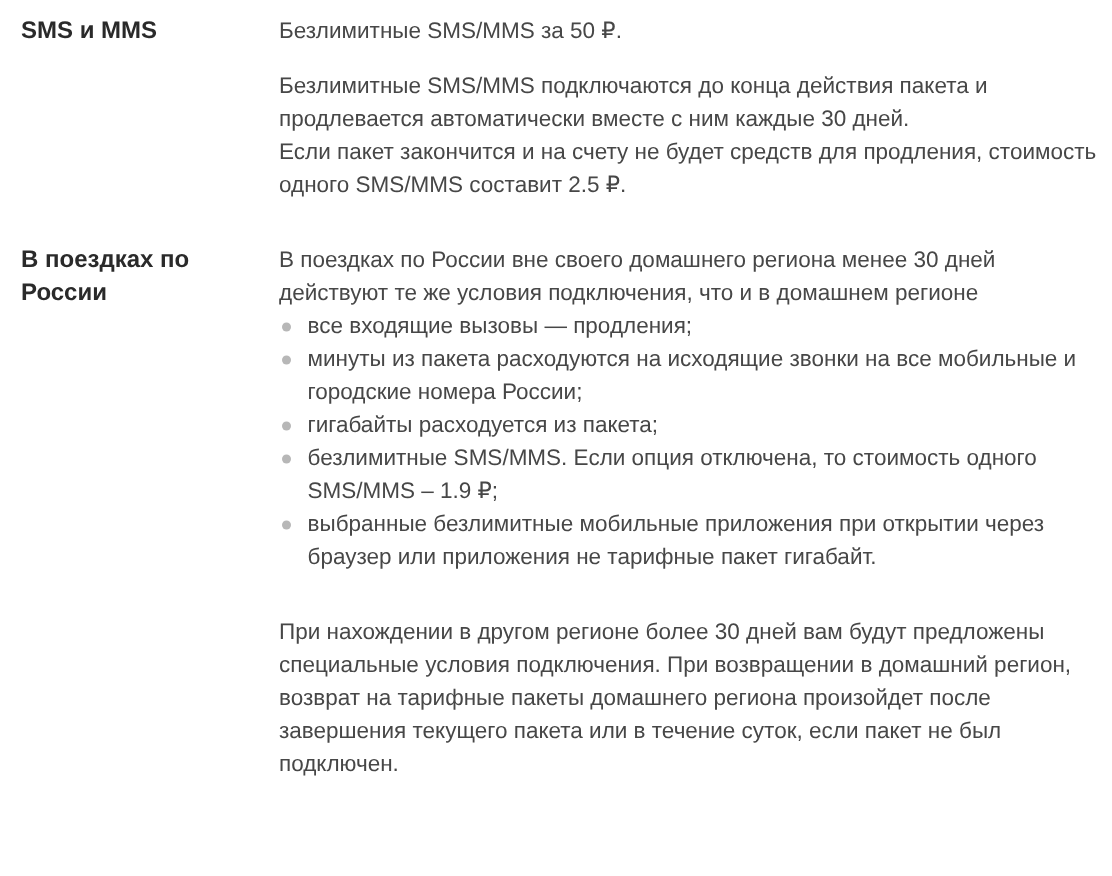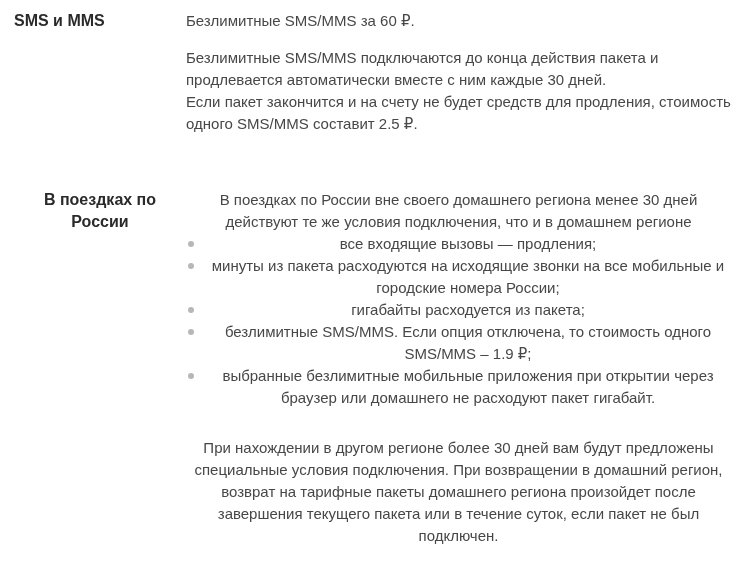--- a/index.html
+++ b/index.html
@@ -17,21 +17,21 @@
     width: 741px;
     height: 584px;
     padding: 10px 6px 0 14px;
     background: #ffffff;
   }
   .section {
     display: grid;
     grid-template-columns: 172px 1fr;
     align-items: start;
   }
-  .section + .section { margin-top: 54px; text-align: center; }
+  .section + .section { margin-top: 28px; }
   .section-label {
     font-size: 16px;
     font-weight: bold;
     color: #2a2a2a;
     line-height: 22px;
     padding-top: 0;
   }
   .section-content { max-width: 545px; }
   .para + .para { margin-top: 15px; }
   .para-line { min-height: 22px; }
@@ -53,21 +53,21 @@
 </style>
 </head>
 <body>
 
 <div class="page">
 
   <div class="section">
     <div class="section-label">SMS и MMS</div>
     <div class="section-content">
       <div class="para">
-        <div class="para-line">Безлимитные SMS/MMS за 60 ₽.</div>
+        <div class="para-line">Безлимитные SMS/MMS за 50 ₽.</div>
       </div>
       <div class="para">
         <div class="para-line">Безлимитные SMS/MMS подключаются до конца действия пакета и продлевается автоматически вместе с ним каждые 30 дней.</div>
         <div class="para-line">Если пакет закончится и на счету не будет средств для продления, стоимость одного SMS/MMS составит 2.5 ₽.</div>
       </div>
     </div>
   </div>
 
   <div class="section">
     <div class="section-label">В поездках по России</div>
@@ -86,21 +86,21 @@
         <li>
           <span class="bullet-dot"></span>
           <span>гигабайты расходуется из пакета;</span>
         </li>
         <li>
           <span class="bullet-dot"></span>
           <span>безлимитные SMS/MMS. Если опция отключена, то стоимость одного SMS/MMS – 1.9 ₽;</span>
         </li>
         <li>
           <span class="bullet-dot"></span>
-          <span>выбранные безлимитные мобильные приложения при открытии через браузер или домашнего не расходуют пакет гигабайт.</span>
+          <span>выбранные безлимитные мобильные приложения при открытии через браузер или приложения не тарифные пакет гигабайт.</span>
         </li>
       </ul>
 
       <div class="para outro">При нахождении в другом регионе более 30 дней вам будут предложены специальные условия подключения. При возвращении в домашний регион, возврат на тарифные пакеты домашнего региона произойдет после завершения текущего пакета или в течение суток, если пакет не был подключен.</div>
     </div>
   </div>
 
 </div>
 
 </body></html>

